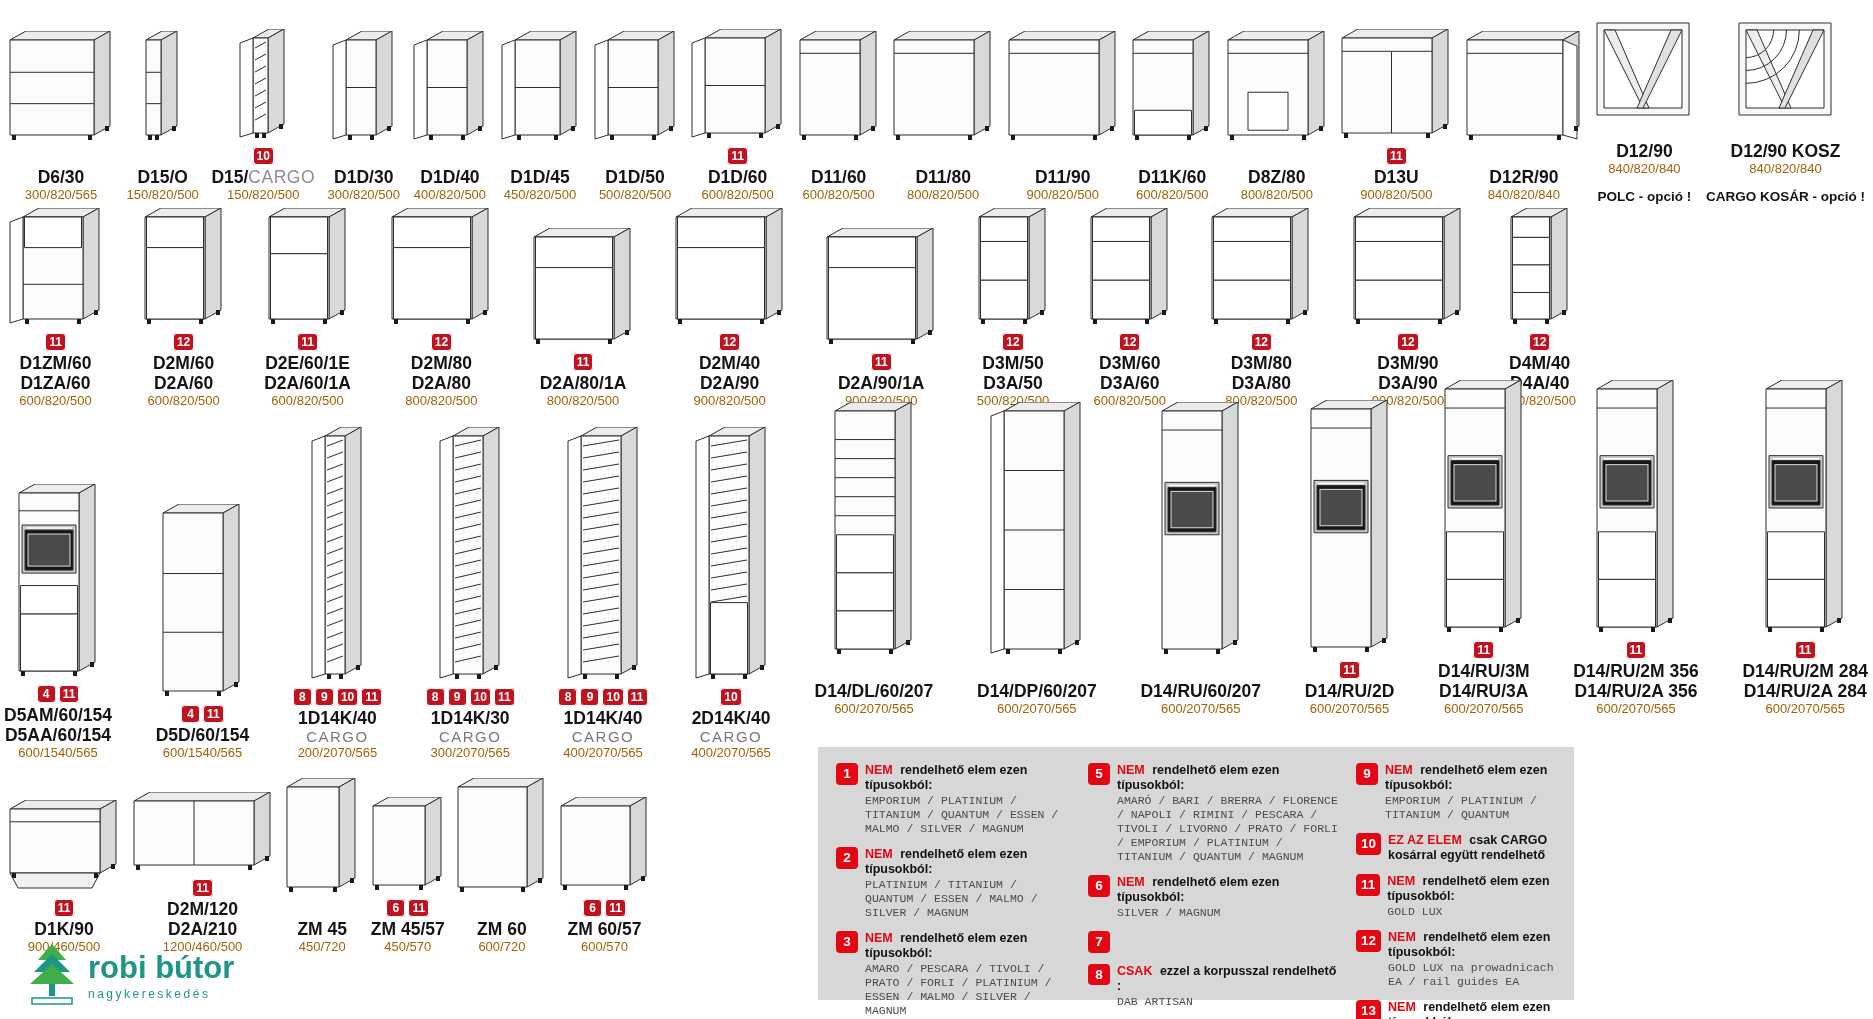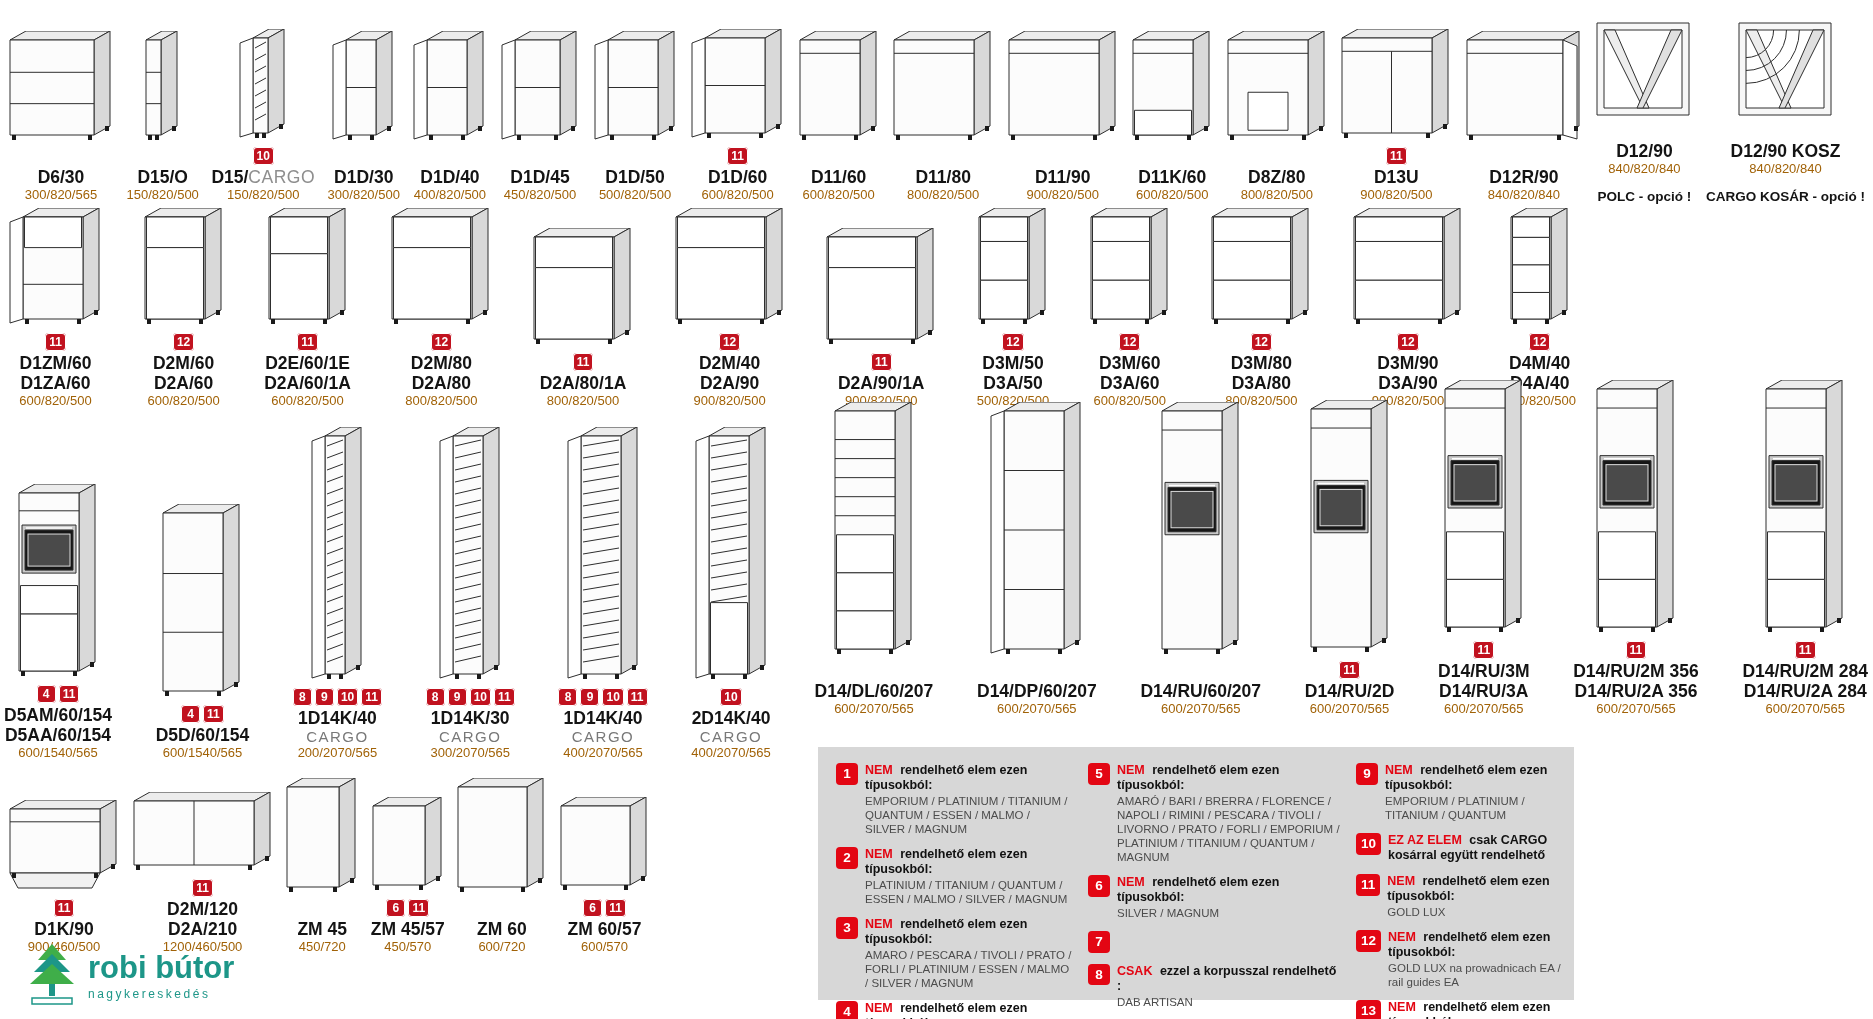--- a/index.html
+++ b/index.html
@@ -20,21 +20,21 @@
   .note{font-weight:bold;font-size:13.5px;margin-top:11px;white-space:nowrap;}
   #legend{position:absolute;left:818px;top:747px;width:756px;height:253px;background:var(--lbg,#d7d7d7);display:flex;gap:16px;padding:16px 8px 10px 18px;box-sizing:border-box;}
   .lcol{display:flex;flex-direction:column;gap:11px;}
   .lcol:nth-child(1){width:236px;}
   .lcol:nth-child(2){width:252px;}
   .lcol:nth-child(3){width:206px;}
   .litem{display:flex;gap:7px;align-items:flex-start;}
   .lbadge{background:var(--lred,#e30613);color:#fff;font-weight:bold;font-size:13.5px;line-height:1;padding:4px 5px;border-radius:4px;min-width:12px;text-align:center;flex:0 0 auto;}
   .lhead{font-size:12.5px;font-weight:bold;line-height:1.2;color:#111;}
   .lhead .lred{color:var(--lred,#e30613);margin-right:4px;}
-  .lbody{font-size:11.5px;color:#4c4c4c;line-height:1.22;margin-top:1px;}
+  .lbody{font-size:11.5px;color:#4c4c4c;line-height:1.22;margin-top:1px;font-family:Liberation Mono, monospace;}
   #logo{position:absolute;left:26px;top:942px;display:flex;align-items:center;gap:10px;}
   .logo-text .l1{font-size:31px;font-weight:bold;color:var(--teal,#1d9688);line-height:1;text-align:center;}
   .logo-text .l2{font-size:12px;color:var(--teal,#1d9688);letter-spacing:2.5px;margin-top:4px;}
 </style>
 </head>
 <body>
 
 <div id="canvas">
   <div class="crow" id="row1">
   <div class="item">

